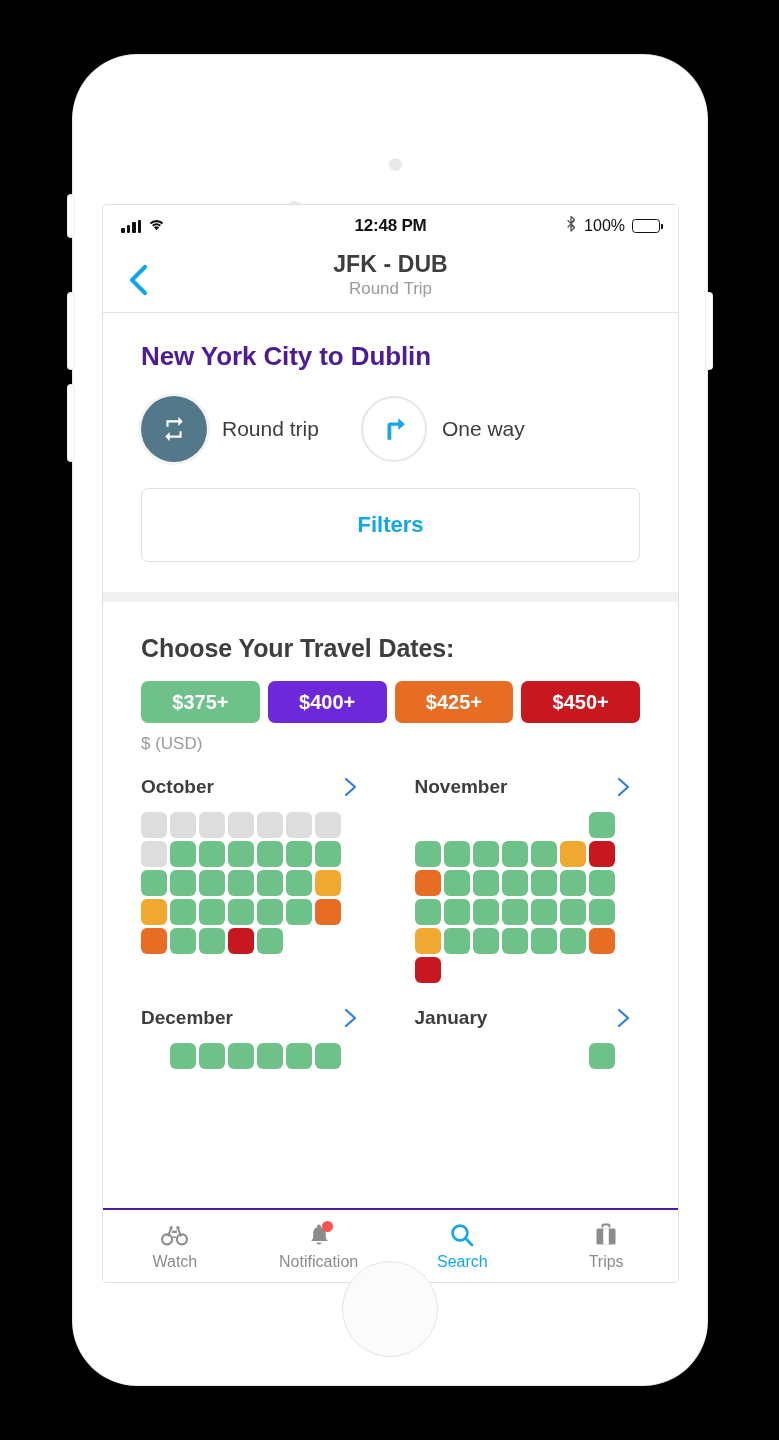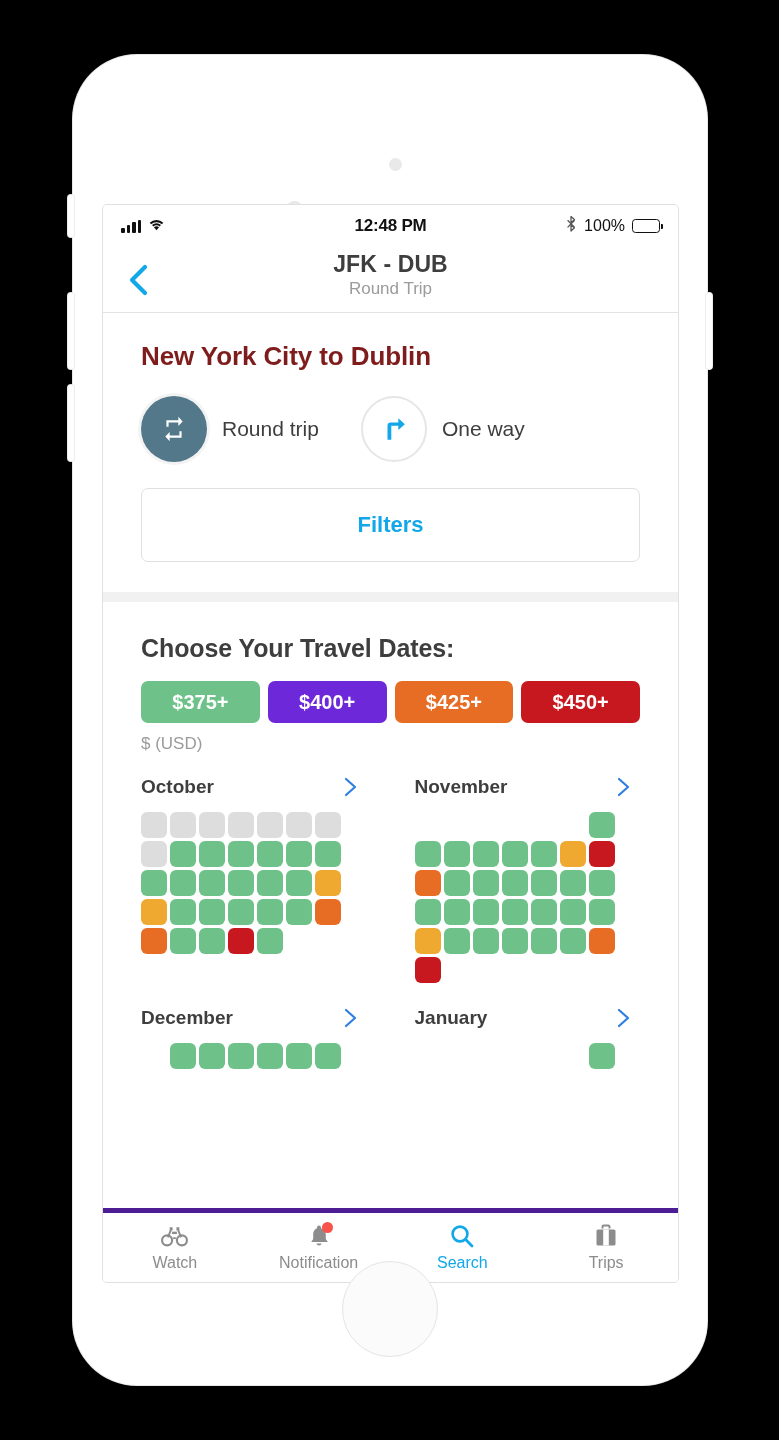--- a/index.html
+++ b/index.html
@@ -110,21 +110,21 @@
   }
   .nav-titles { text-align: center; }
   #nav-title { font-size: 23px; font-weight: bold; color: #3e3e3e; letter-spacing: 0.1px; }
   #nav-subtitle { font-size: 17px; color: #9b9b9b; margin-top: 1px; }
 
   
   #screen-body { flex: 1 1 auto; overflow: hidden; background: #f2f2f2; display:flex; flex-direction:column; }
 
   .card { background: #fff; }
   #trip-card { padding: 28px 38px 30px; }
-  #route-title { font-size: 26px; font-weight: bold; color: #7f1d1d; letter-spacing: -0.1px; }
+  #route-title { font-size: 26px; font-weight: bold; color: #4c1d95; letter-spacing: -0.1px; }
 
   #trip-type-row { display: flex; align-items: center; margin-top: 24px; }
   .trip-opt { display: flex; align-items: center; cursor: pointer; }
   .trip-circle {
     width: 66px; height: 66px; border-radius: 50%;
     display: flex; align-items: center; justify-content: center;
     flex: 0 0 auto;
   }
   .trip-circle.selected { background: #52788a; box-shadow: 0 0 0 3px #f3f3f3; }
   .trip-circle.unselected { background: #fff; border: 2px solid #e6e6e6; }
@@ -163,21 +163,21 @@
   .month-arrow { cursor: pointer; display:flex; align-items:center; }
   .day-grid { display: grid; grid-template-columns: repeat(7, 26px); gap: 3px; }
   .day-cell { width: 26px; height: 26px; border-radius: 6px; cursor: pointer; }
   .day-cell.empty { background: transparent; cursor: default; }
 
   
   #tab-bar {
     flex: 0 0 auto;
     height: 74px;
     background: #fff;
-    border-top: 5px solid #4c1d95;
+    border-top: 2px solid #4c1d95;
     display: flex;
   }
   .tab-item {
     flex: 1 1 0;
     display: flex; flex-direction: column; align-items: center; justify-content: center;
     gap: 5px; cursor: pointer; position: relative;
   }
   .tab-icon { height: 26px; display: flex; align-items: center; justify-content: center; position: relative; }
   .tab-label { font-size: 16px; color: #8c8c8c; }
   .tab-item.active .tab-label { color: #12a7e8; }

